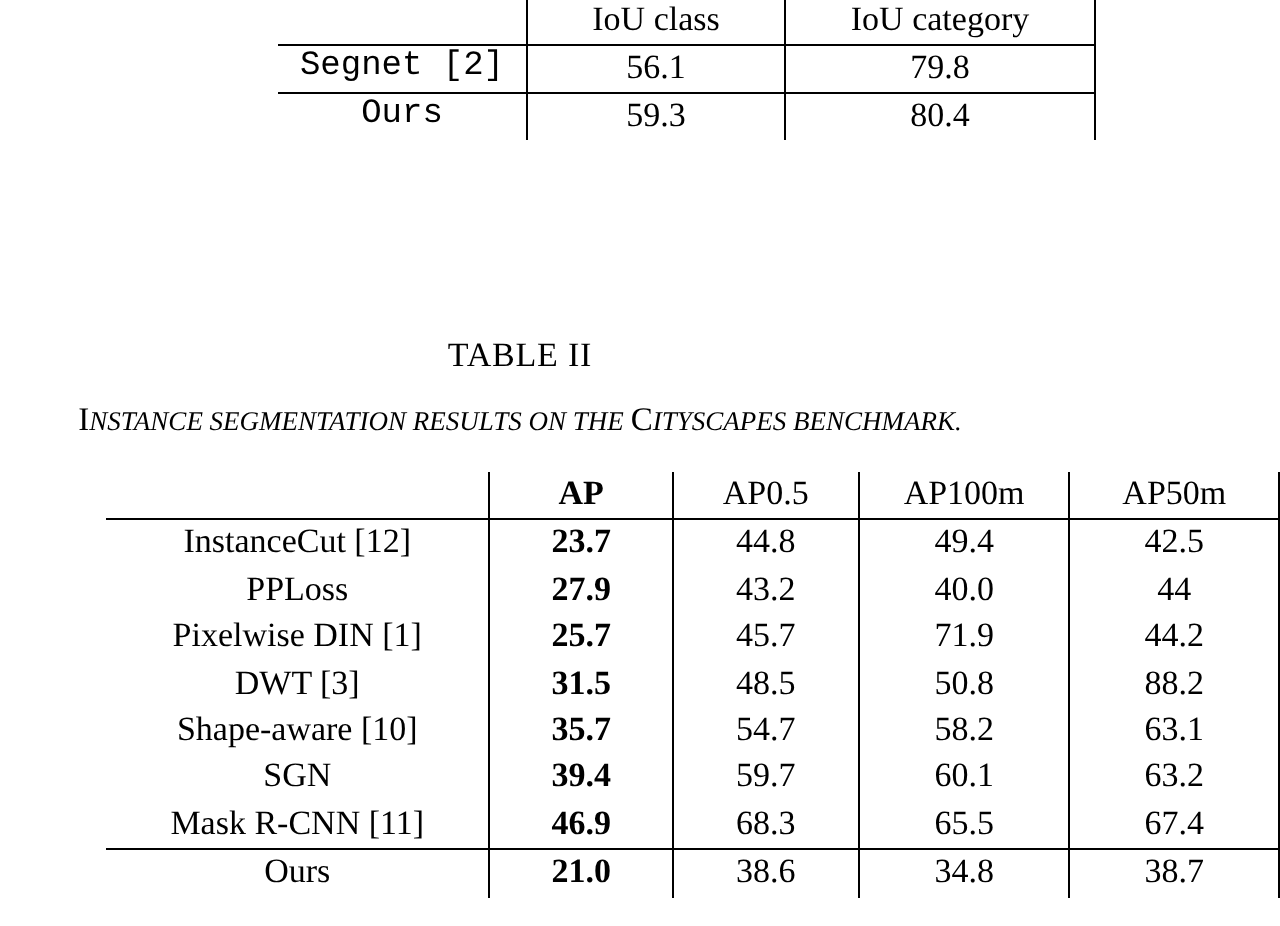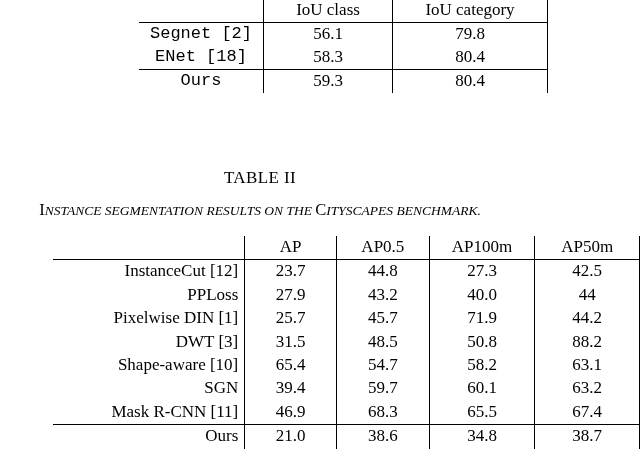--- a/index.html
+++ b/index.html
@@ -100,25 +100,25 @@
     border-collapse: collapse;
     font-size: 17px;
   }
   #table2 td {
     padding: 1px 6px 2px 6px;
     text-align: center;
     white-space: nowrap;
     line-height: 1.2;
   }
   #table2 td.namecol {
-    text-align: right;
+    text-align: center;
     width: 185px;
     padding-left: 6px;
   }
-  #table2 td.vl { border-left: 1.6px solid #000; }
+  #table2 td.vl { border-left: 1.6px solid #000; font-weight: bold; }
   #table2 td.vr { border-right: 1.6px solid #000; }
   #table2 tr.head td.hdr { border-bottom: 1.6px solid #000; }
   #table2 tr.firstbody td { border-top: 1.6px solid #000; }
   #table2 tr.lastrow td { border-top: 1.6px solid #000; }
   #table2 td.num { width: 84px; }
   #table2 td.num2 { width: 96px; }
 </style>
 </head>
 <body>
 
@@ -130,25 +130,20 @@
           <tr class="head">
         <td class="namecol"></td>
         <td class="c1 hdr vline-l vline-r">IoU class</td>
         <td class="c2 hdr vline-r">IoU category</td>
       </tr>
       <tr class="firstbody">
         <td class="namecol label">Segnet [2]</td>
         <td class="c1 vline-l vline-r">56.1</td>
         <td class="c2 vline-r">79.8</td>
       </tr>
-      <tr>
-        <td class="namecol label">ENet [18]</td>
-        <td class="c1 vline-l vline-r">58.3</td>
-        <td class="c2 vline-r">80.4</td>
-      </tr>
       <tr class="lastrow">
         <td class="namecol label">Ours</td>
         <td class="c1 vline-l vline-r">59.3</td>
         <td class="c2 vline-r">80.4</td>
       </tr>
     </tbody>
       </table>
   </div>
 
   <div class="caption-block">
@@ -164,21 +159,21 @@
         <td class="num hdr vl vr">AP</td>
         <td class="num hdr vr">AP0.5</td>
         <td class="num2 hdr vr">AP100m</td>
         <td class="num2 hdr vr">AP50m</td>
       </tr>
 
       <tr class="firstbody">
         <td class="namecol">InstanceCut [12]</td>
         <td class="num vl vr">23.7</td>
         <td class="num vr">44.8</td>
-        <td class="num2 vr">27.3</td>
+        <td class="num2 vr">49.4</td>
         <td class="num2 vr">42.5</td>
       </tr>
       <tr>
         <td class="namecol">PPLoss</td>
         <td class="num vl vr">27.9</td>
         <td class="num vr">43.2</td>
         <td class="num2 vr">40.0</td>
         <td class="num2 vr">44</td>
       </tr>
       <tr>
@@ -190,21 +185,21 @@
       </tr>
       <tr>
         <td class="namecol">DWT [3]</td>
         <td class="num vl vr">31.5</td>
         <td class="num vr">48.5</td>
         <td class="num2 vr">50.8</td>
         <td class="num2 vr">88.2</td>
       </tr>
       <tr>
         <td class="namecol">Shape-aware [10]</td>
-        <td class="num vl vr">65.4</td>
+        <td class="num vl vr">35.7</td>
         <td class="num vr">54.7</td>
         <td class="num2 vr">58.2</td>
         <td class="num2 vr">63.1</td>
       </tr>
       <tr>
         <td class="namecol">SGN</td>
         <td class="num vl vr">39.4</td>
         <td class="num vr">59.7</td>
         <td class="num2 vr">60.1</td>
         <td class="num2 vr">63.2</td>

